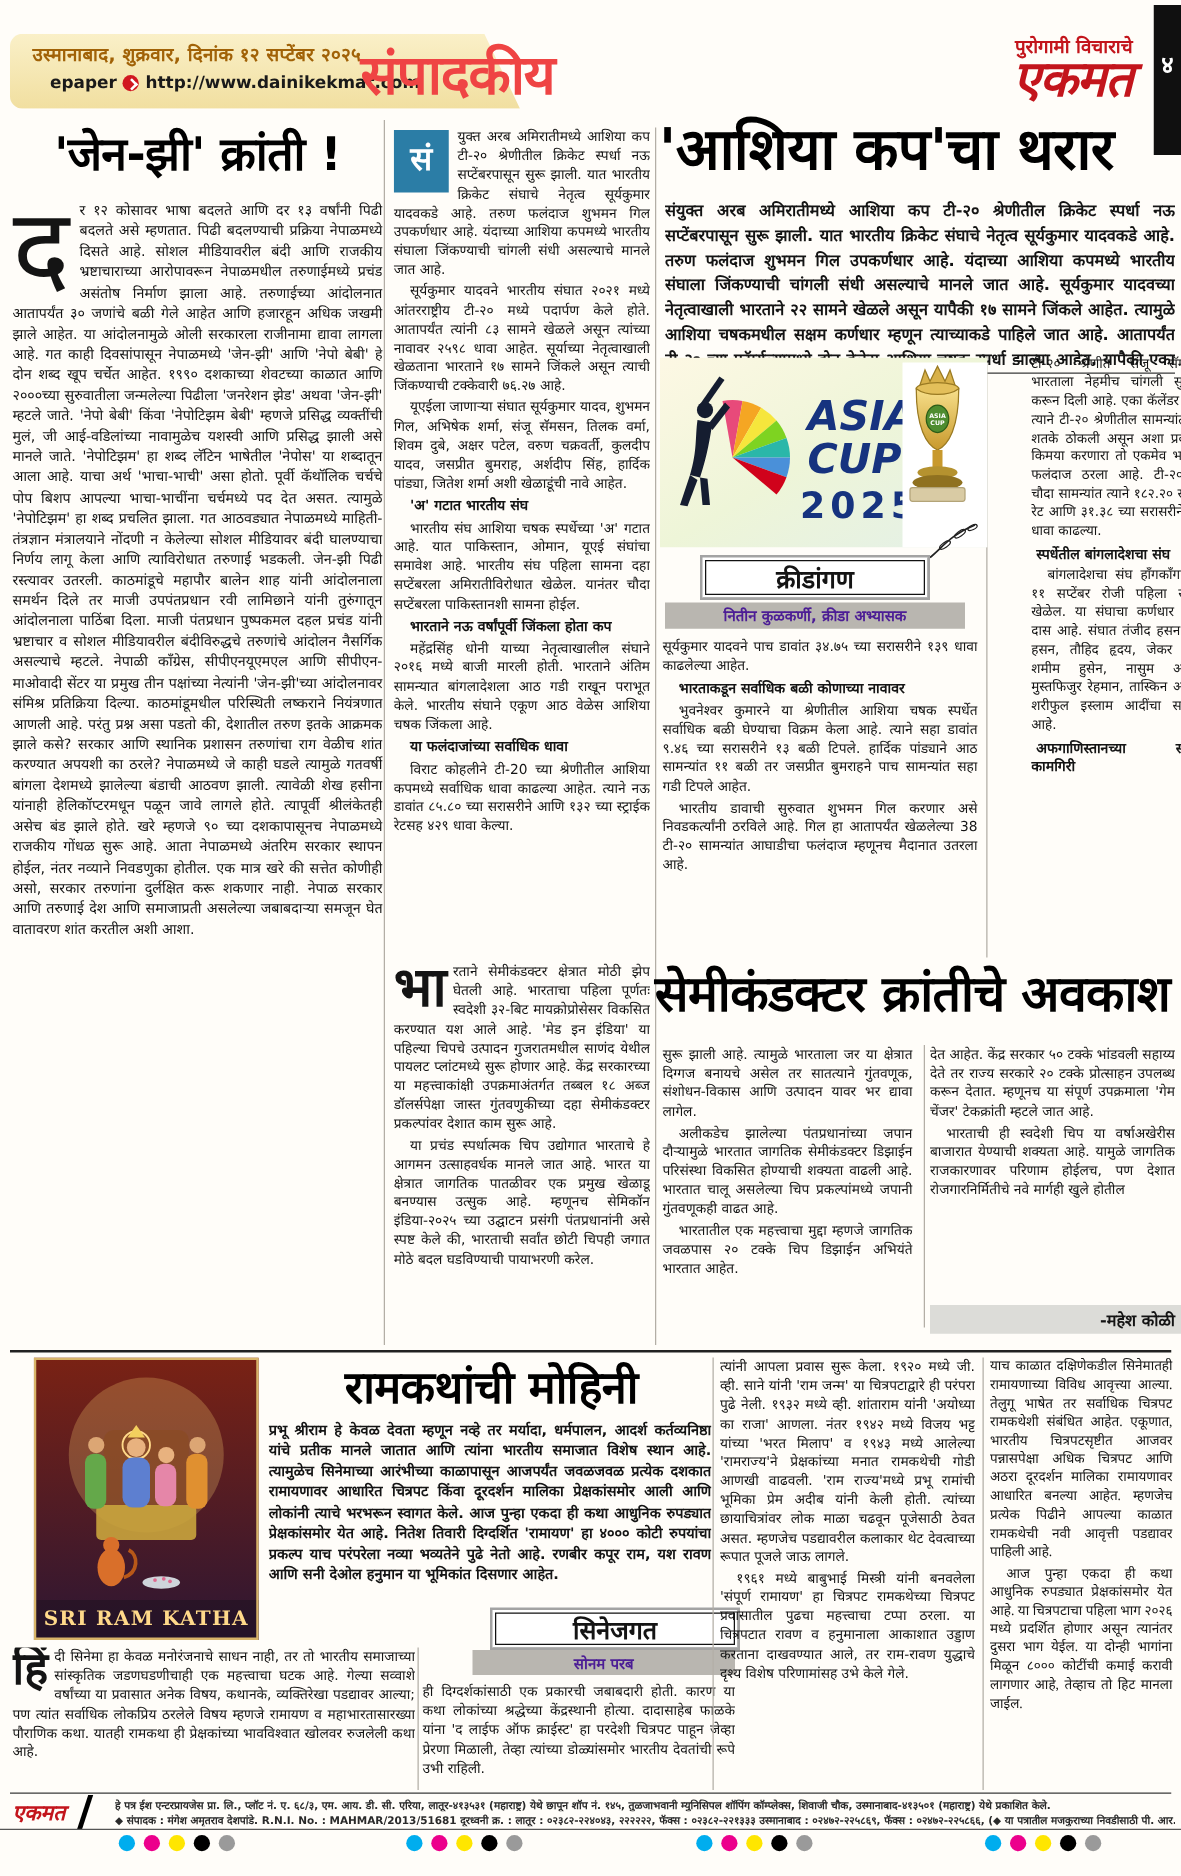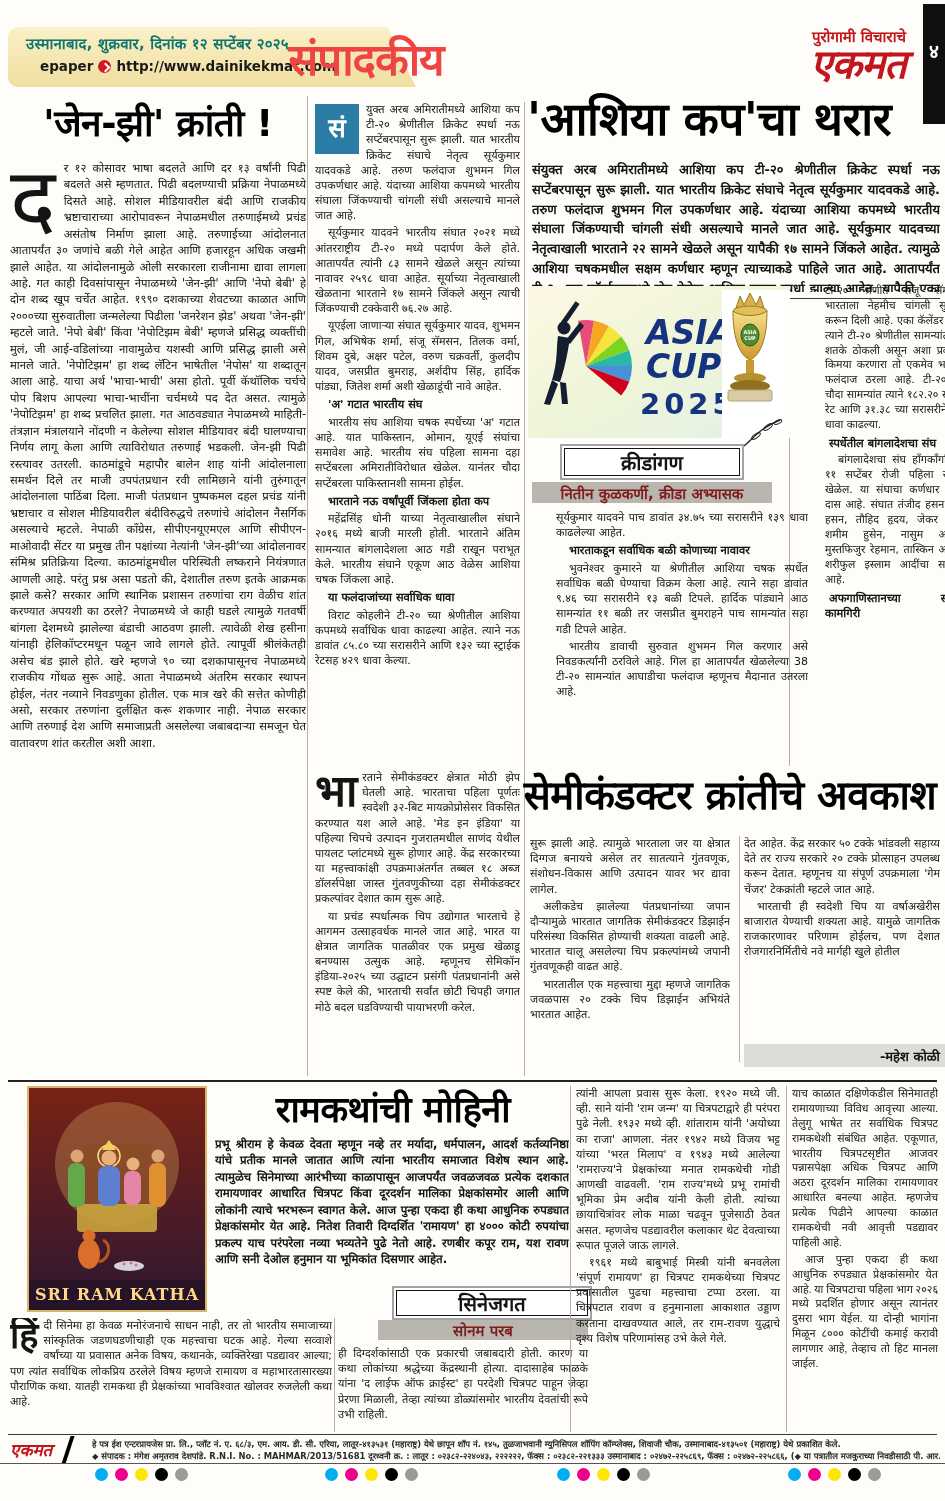--- a/index.html
+++ b/index.html
@@ -2,21 +2,21 @@
 <html><head>
 <meta charset="utf-8">
 <style>
   html,body{margin:0;padding:0;background:#777;}
   .page{position:relative;width:945px;height:1501px;background:#fffdf9;margin:0 auto;
         font-family:"DejaVu Sans",sans-serif;color:#141414;overflow:hidden;}
   .abs{position:absolute;}
   
   .banner{background:linear-gradient(#faf0c8,#f1dfa0);clip-path:polygon(0 0,93% 0,100% 100%,0 100%);
           border-radius:10px 0 0 10px;}
-  .dateline{font-weight:bold;font-size:15px;color:#0f766e;letter-spacing:.2px;}
+  .dateline{font-weight:bold;font-size:15px;color:#a16207;letter-spacing:.2px;}
   .epaper-row{font-weight:bold;font-size:13.5px;color:#1a1a1a;display:flex;align-items:center;gap:5px;}
   .epaper-dot{width:13px;height:13px;border-radius:50%;background:#d11820;display:inline-block;position:relative;}
   .epaper-dot:after{content:"";position:absolute;left:4px;top:4px;width:5px;height:5px;border-top:2px solid #fff;border-right:2px solid #fff;transform:rotate(45deg);}
   .section-title{font-size:44px;font-weight:bold;letter-spacing:-1px;color:#ef4444;}
   .tagline{color:#c3151c;font-weight:bold;font-size:15px;text-align:center;}
   .masthead{color:#c3151c;font-weight:bold;font-size:40px;font-style:italic;letter-spacing:-1px;text-align:center;line-height:1;}
   .pagenum-strip{background:#101010;color:#fff;font-size:19px;font-weight:bold;display:flex;justify-content:center;padding-top:34px;}
   
   .headline{font-weight:bold;text-align:center;color:#000;letter-spacing:-.5px;}
   .body-text{font-size:11px;line-height:1.38;text-align:justify;overflow:hidden;}
@@ -27,21 +27,21 @@
   .ram-lead{font-weight:bold;font-size:11.6px;line-height:1.42;text-align:justify;overflow:hidden;}
   .dropcap-d{float:left;font-size:86px;line-height:.78;margin:6px 8px 0 0;font-weight:400;}
   .dropcap-box{float:left;width:44px;height:50px;background:#2b7da6;color:#fff;font-size:26px;font-weight:bold;
                display:flex;align-items:center;justify-content:center;margin:2px 7px 2px 0;}
   .dropcap-bha{float:left;font-size:44px;line-height:.85;font-weight:bold;margin:2px 5px 0 0;}
   .dropcap-hi{float:left;font-size:36px;line-height:.9;font-weight:bold;margin:2px 5px 0 0;}
   .vrule{width:1px;background:#b3aea6;}
   .hrule{height:1px;background:#3a3a3a;}
   .titlebox{border:2px solid #a3a3a3;background:#fff;display:flex;align-items:center;justify-content:center;
             font-weight:bold;font-size:20px;box-shadow:inset 0 0 0 2px #fff,inset 0 0 0 3px #111;}
-  .authorbar{background:#b9b6b0;color:#7f1d1d;font-weight:bold;font-size:15px;display:flex;align-items:center;justify-content:center;}
+  .authorbar{background:#b9b6b0;color:#4c1d95;font-weight:bold;font-size:12px;display:flex;align-items:center;justify-content:center;}
   .kol-bar{background:#dcdcd8;font-weight:bold;font-size:13px;display:flex;align-items:center;justify-content:flex-end;padding-right:10px;}
   
   .foot-line{font-size:8.4px;color:#2a2a2a;font-weight:bold;white-space:nowrap;overflow:hidden;}
   .foot-logo{color:#c3151c;font-weight:bold;font-style:italic;font-size:17px;}
   .dot{width:13px;height:13px;border-radius:50%;display:inline-block;margin-right:7px;}
   .dots-group{display:flex;}
 </style>
 </head>
 <body>
 
@@ -79,21 +79,21 @@
   <div class="abs body-text" style="left:315px;top:102px;width:205px;height:664px;">
     <div class="dropcap-box">सं</div>
     <p>युक्त अरब अमिरातीमध्ये आशिया कप टी-२० श्रेणीतील क्रिकेट स्पर्धा नऊ सप्टेंबरपासून सुरू झाली. यात भारतीय क्रिकेट संघाचे नेतृत्व सूर्यकुमार यादवकडे आहे. तरुण फलंदाज शुभमन गिल उपकर्णधार आहे. यंदाच्या आशिया कपमध्ये भारतीय संघाला जिंकण्याची चांगली संधी असल्याचे मानले जात आहे.</p>
     <p class="ind">सूर्यकुमार यादवने भारतीय संघात २०२१ मध्ये आंतरराष्ट्रीय टी-२० मध्ये पदार्पण केले होते. आतापर्यंत त्यांनी ८३ सामने खेळले असून त्यांच्या नावावर २५९८ धावा आहेत. सूर्याच्या नेतृत्वाखाली खेळताना भारताने १७ सामने जिंकले असून त्याची जिंकण्याची टक्केवारी ७६.२७ आहे.</p>
     <p class="ind">यूएईला जाणाऱ्या संघात सूर्यकुमार यादव, शुभमन गिल, अभिषेक शर्मा, संजू सॅमसन, तिलक वर्मा, शिवम दुबे, अक्षर पटेल, वरुण चक्रवर्ती, कुलदीप यादव, जसप्रीत बुमराह, अर्शदीप सिंह, हार्दिक पांड्या, जितेश शर्मा अशी खेळाडूंची नावे आहेत.</p>
     <div class="subhead">'अ' गटात भारतीय संघ</div>
     <p class="ind">भारतीय संघ आशिया चषक स्पर्धेच्या 'अ' गटात आहे. यात पाकिस्तान, ओमान, यूएई संघांचा समावेश आहे. भारतीय संघ पहिला सामना दहा सप्टेंबरला अमिरातीविरोधात खेळेल. यानंतर चौदा सप्टेंबरला पाकिस्तानशी सामना होईल.</p>
     <div class="subhead">भारताने नऊ वर्षांपूर्वी जिंकला होता कप</div>
     <p class="ind">महेंद्रसिंह धोनी याच्या नेतृत्वाखालील संघाने २०१६ मध्ये बाजी मारली होती. भारताने अंतिम सामन्यात बांगलादेशला आठ गडी राखून पराभूत केले. भारतीय संघाने एकूण आठ वेळेस आशिया चषक जिंकला आहे.</p>
     <div class="subhead">या फलंदाजांच्या सर्वाधिक धावा</div>
-    <p class="ind">विराट कोहलीने टी-२० च्या श्रेणीतील आशिया कपमध्ये सर्वाधिक धावा काढल्या आहेत. त्याने नऊ डावांत ८५.८० च्या सरासरीने आणि १३२ च्या स्ट्राईक रेटसह ४२९ धावा केल्या.</p>
+    <p class="ind">विराट कोहलीने टी-20 च्या श्रेणीतील आशिया कपमध्ये सर्वाधिक धावा काढल्या आहेत. त्याने नऊ डावांत ८५.८० च्या सरासरीने आणि १३२ च्या स्ट्राईक रेटसह ४२९ धावा केल्या.</p>
   </div>
 
   <div class="abs" style="left:528px;top:286px;width:262px;height:152px;">
     <svg width="262" height="152" viewBox="0 0 262 152">
       <defs>
         <linearGradient id="pastel" x1="0" y1="0" x2="1" y2="1">
           <stop offset="0" stop-color="#fdf8e4"></stop>
             <stop offset=".5" stop-color="#eef5d8"></stop>
             <stop offset="1" stop-color="#e3f0e8"></stop>
         </linearGradient>
@@ -145,21 +145,21 @@
     <svg width="42" height="34" viewBox="0 0 42 34">
         <path d="M2,30 C12,22 18,12 38,4" stroke="#222" fill="none" stroke-width="1.4"></path>
         <ellipse cx="14" cy="20" rx="5" ry="2" transform="rotate(-35 14 20)" fill="none" stroke="#222"></ellipse>
         <ellipse cx="26" cy="11" rx="5" ry="2" transform="rotate(-35 26 11)" fill="none" stroke="#222"></ellipse>
         <ellipse cx="36" cy="6" rx="4" ry="1.8" transform="rotate(-25 36 6)" fill="none" stroke="#222"></ellipse>
       </svg>
   </div>
   <div class="abs titlebox" style="left:560px;top:444px;width:180px;height:32px;">क्रीडांगण</div>
   <div class="abs authorbar" style="left:532px;top:482px;width:240px;height:21px;">नितीन कुळकर्णी, क्रीडा अभ्यासक</div>
 
-  <div class="abs body-text" style="left:530px;top:510px;width:252px;height:256px;margin-left:26px;">
+  <div class="abs body-text" style="left:530px;top:510px;width:252px;height:256px;">
     <p>सूर्यकुमार यादवने पाच डावांत ३४.७५ च्या सरासरीने १३९ धावा काढलेल्या आहेत.</p>
     <div class="subhead">भारताकडून सर्वाधिक बळी कोणाच्या नावावर</div>
     <p class="ind">भुवनेश्वर कुमारने या श्रेणीतील आशिया चषक स्पर्धेत सर्वाधिक बळी घेण्याचा विक्रम केला आहे. त्याने सहा डावांत ९.४६ च्या सरासरीने १३ बळी टिपले. हार्दिक पांड्याने आठ सामन्यांत ११ बळी तर जसप्रीत बुमराहने पाच सामन्यांत सहा गडी टिपले आहेत.</p>
     <p class="ind">भारतीय डावाची सुरुवात शुभमन गिल करणार असे निवडकर्त्यांनी ठरविले आहे. गिल हा आतापर्यंत खेळलेल्या 38 टी-२० सामन्यांत आघाडीचा फलंदाज म्हणूनच मैदानात उतरला आहे.</p>
   </div>
 
   <div class="abs body-text" style="left:795px;top:284px;width:143px;height:482px;font-size:10.8px;margin-left:30px;">
     <p>टी-२० श्रेणीत संजू सॅमसनने भारताला नेहमीच चांगली सुरुवात करून दिली आहे. एका कॅलेंडर वर्षात त्याने टी-२० श्रेणीतील सामन्यांत तीन शतके ठोकली असून अशा प्रकारची किमया करणारा तो एकमेव भारतीय फलंदाज ठरला आहे. टी-२० च्या चौदा सामन्यांत त्याने १८२.२० स्ट्राईक रेट आणि ३१.३८ च्या सरासरीने ५१२ धावा काढल्या.</p>
     <div class="subhead" style="text-indent:4px;">स्पर्धेतील बांगलादेशचा संघ</div>
     <p class="ind">बांगलादेशचा संघ हाँगकाँगविरुद्ध ११ सप्टेंबर रोजी पहिला सामना खेळेल. या संघाचा कर्णधार लिटन दास आहे. संघात तंजीद हसन, सैफ हसन, तौहिद हृदय, जेकर अली, शमीम हुसेन, नासुम अहमद, मुस्तफिजुर रेहमान, तास्किन अहमद, शरीफुल इस्लाम आदींचा समावेश आहे.</p>

